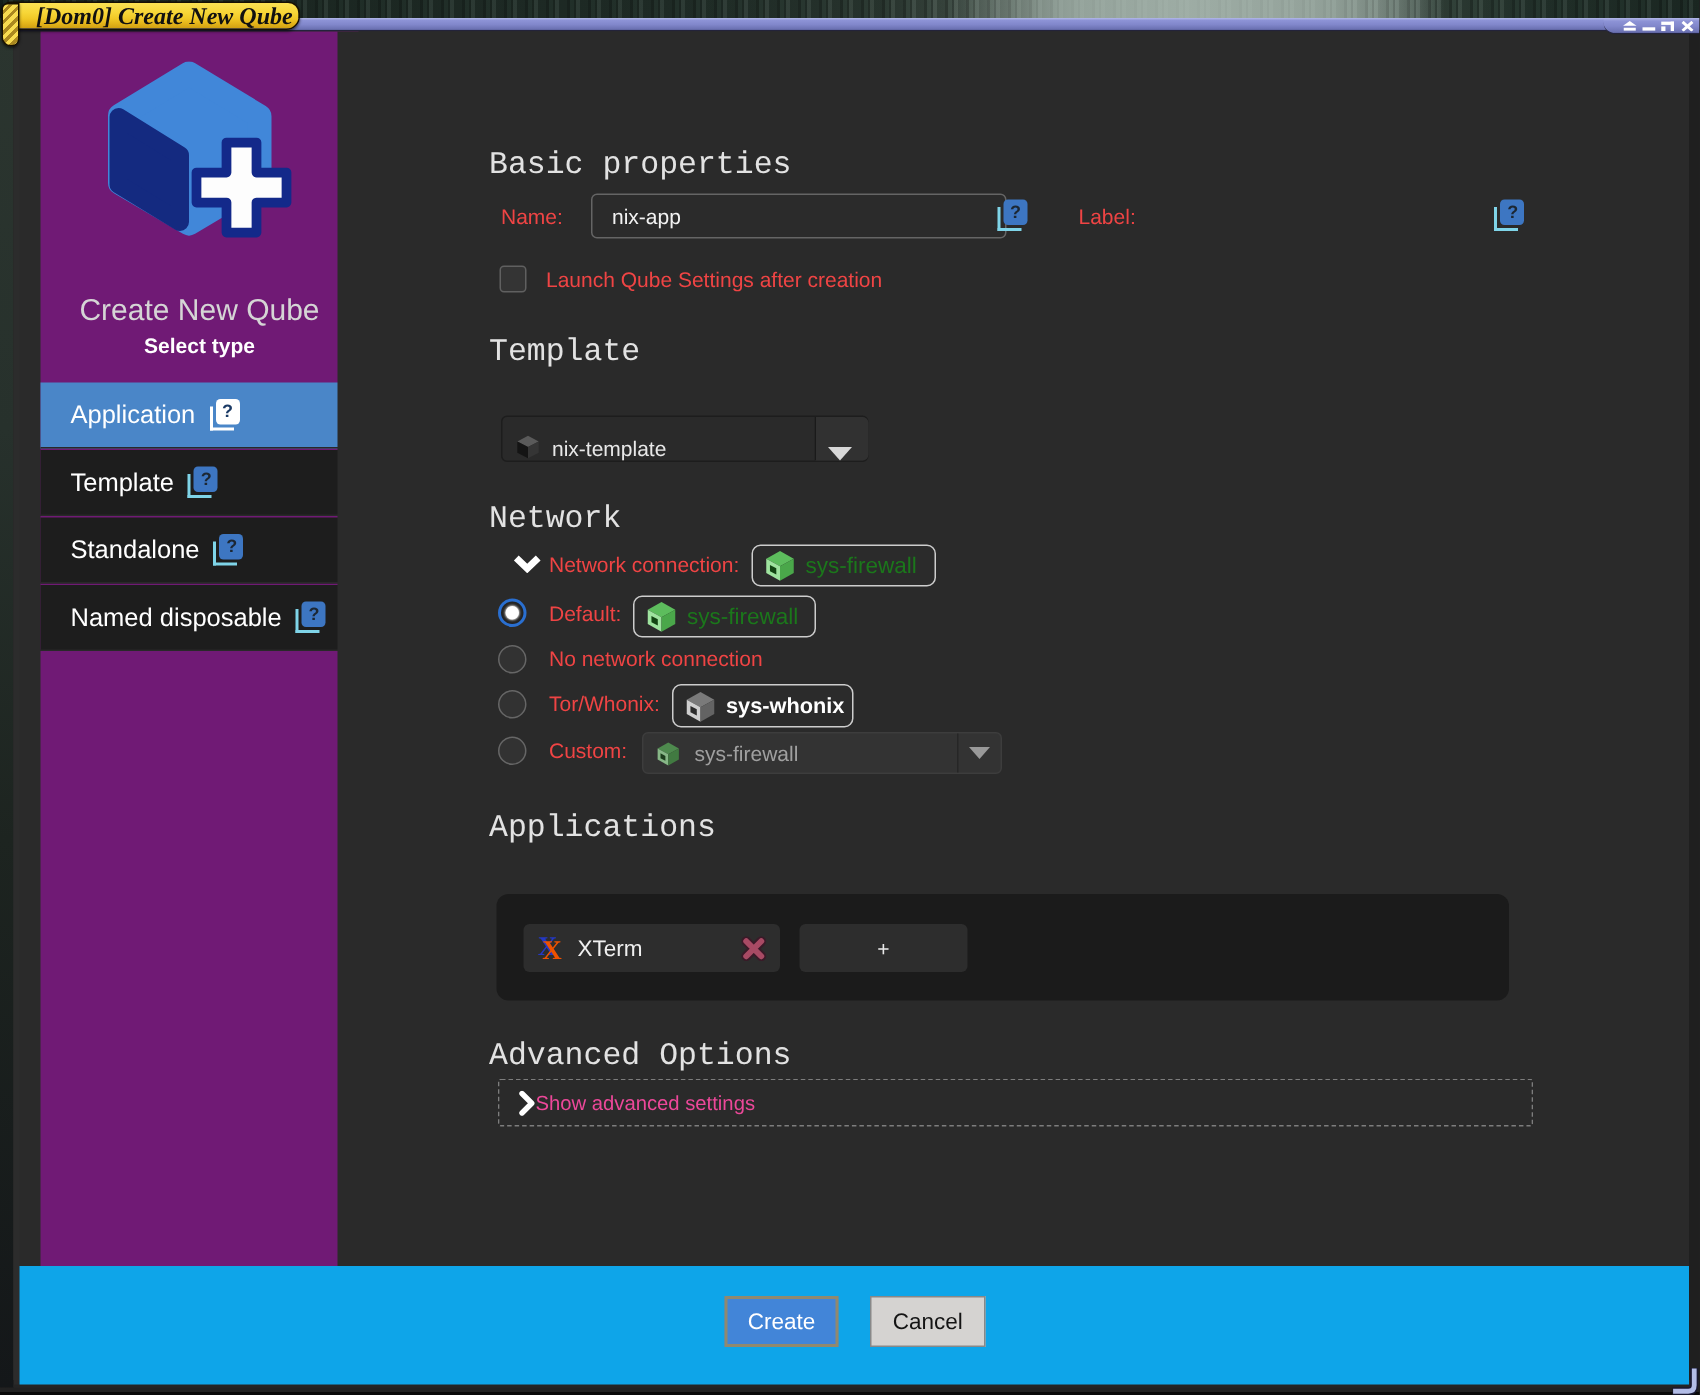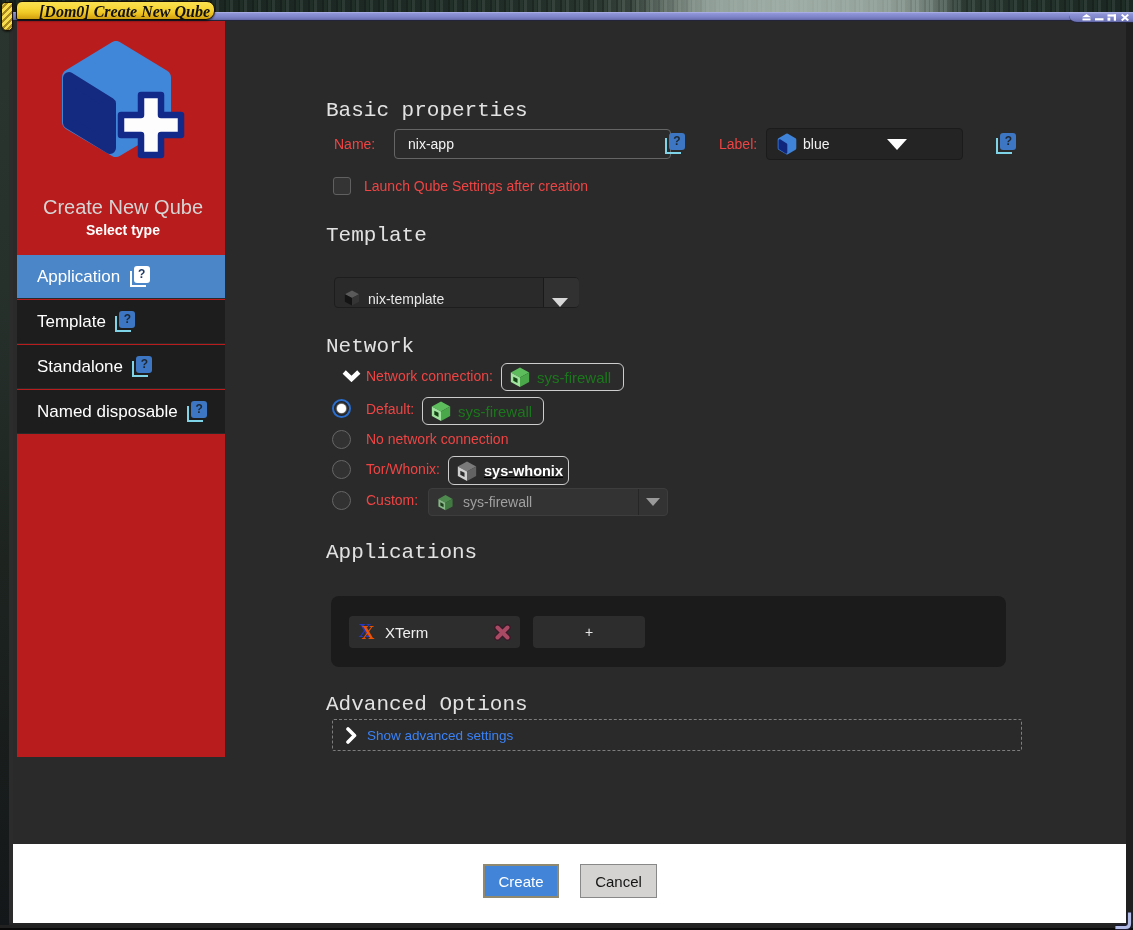--- a/index.html
+++ b/index.html
@@ -31,21 +31,21 @@
 #btncluster {
   right:0; top:0; width:64px; height:11px; z-index:5;
   background:linear-gradient(#b3b8e8 0%, #8d93d6 20%, #8187cb 55%, #6d73b4 90%, #5c629e 100%);
   border-radius:0 0 0 8px;
   border-bottom:1px solid #23233a;
 }
 #winbody { left:0; top:9px; width:1124px; height:899px; background:#2a2a2a; border-left:4px solid #2c2c2c; border-right:7px solid #1f1f1f; }
 #winbottom { left:0; top:911px; width:1124px; height:2px; background:#242424; }
 
 
-#sidebar { left:8px; top:9px; width:212px; height:736px; background:#b91c1c; }
+#sidebar { left:18px; top:9px; width:212px; height:823px; background:#701a75; }
 #logo { left:45px; top:20px; }
 #sb-title { left:0; top:175px; width:212px; text-align:center; font-size:20px; color:#d5d5d5; }
 #sb-sub { left:0; top:201px; width:212px; text-align:center; font-size:14px; font-weight:bold; color:#ffffff; }
 .menu-item {
   left:0; width:212px; height:44px; color:#fff; font-size:17px;
   display:flex; align-items:center; padding-left:20px;
   border-bottom:1px solid #292929; background:#1d1d1d;
 }
 .menu-item.sel { background:#4a86c8; }
 
@@ -94,35 +94,35 @@
 .greentxt { color:#1b771b; font-size:15px; }
 
 .chev { position:absolute; }
 
 #appspanel { position:absolute; background:#1b1b1b; border-radius:8px; }
 .chip { position:absolute; background:#2d2d2d; border-radius:4px; display:flex; align-items:center; }
 
 #advbox { position:absolute; border:1px dashed #7d7d7d; border-radius:2px; display:flex; align-items:center; }
 
 
-#footer { left:4px; top:832px; width:1113px; height:79px; background:#ffffff; }
+#footer { left:4px; top:832px; width:1113px; height:79px; background:#0ea5e9; }
 #btn-create {
   position:absolute; left:470px; top:20px; width:76px; height:34px;
   background:#4285d8; border:2px solid #90896f; color:#fff; font-size:15px;
   display:flex; align-items:center; justify-content:center;
 }
 #btn-cancel {
   position:absolute; left:567px; top:20px; width:77px; height:34px;
   background:#d5d3d1; border:1px solid #888; color:#141414; font-size:15px;
   display:flex; align-items:center; justify-content:center;
 }
 
 
 #tab {
-  left:16px; top:1px; width:199px; height:19px;
+  left:1px; top:1px; width:199px; height:19px;
   background:linear-gradient(#fbe254 0%, #f7d637 38%, #f0c826 62%, #e2b219 82%, #cf9f12 100%);
   border:1px solid #171002; border-radius:6px 8px 9px 2px;
   box-shadow:0 1px 2px rgba(0,0,0,0.6);
 }
 #tab-ear {
   left:1px; top:2px; width:12px; height:29px; z-index:10;
   background:repeating-linear-gradient(135deg, #f8dc50 0 2.6px, #aa8820 2.6px 4.8px);
   border:1px solid #171002; border-radius:4px 0 5px 6px;
   box-shadow:0 1px 2px rgba(0,0,0,0.6);
 }
@@ -181,30 +181,20 @@
           <span class="box">?</span>
         </span></div>
   </div>
 
   <div id="main" class="abs">
     <h2 style="left:101px; top:78px;">Basic properties</h2>
     <div class="lbl" style="left:109px; top:115px;">Name:</div>
     <div class="input" style="left:169px; top:108px; width:277px; height:30px;">nix-app</div>
     <span class="help abs" style="left:440px; top:112px;"><span class="el"></span><span class="box">?</span></span>
     <div class="lbl" style="left:494px; top:115px;">Label:</div>
-    <div class="combo" style="left:541px; top:107px; width:197px; height:32px;">
-      <svg style="margin-left:10px" width="20" height="24" viewBox="0 0 20 24">
-        <g stroke-linejoin="round">
-          <path d="M10,3 L17.7,7.7 L17.7,16.3 L10,21 L2.3,16.3 L2.3,7.7 Z" fill="#3f83d8" stroke="#3f83d8" stroke-width="3.2"></path>
-          <path d="M2.6,8.3 L9.2,12.5 L9.2,20.6 L2.6,16.4 Z" fill="#10277c" stroke="#10277c" stroke-width="2.2"></path>
-        </g>
-      </svg>
-      <span style="color:#f2f2f2; font-size:14px; margin-left:6px;">blue</span>
-      <span class="arrow-dn" style="position:absolute; left:120px; border-top-width:11px; border-left-width:10px; border-right-width:10px;"></span>
-    </div>
     <span class="help abs" style="left:746px; top:112px;"><span class="el"></span><span class="box">?</span></span>
     <div class="checkbox" style="left:108px; top:156px;"></div>
     <div class="lbl" style="left:139px; top:157px;">Launch Qube Settings after creation</div>
 
     <h2 style="left:101px; top:203px;">Template</h2>
     <div class="combo" style="left:109px; top:256px; width:245px; height:31px; background:#2a2a2a; border-color:#1d1d1d;align-items:flex-end;">
       <svg style="margin-left:8px" width="18" height="18" viewBox="0 0 24 24">
         <path d="M12,2 L21.5,7 L12,12 L2.5,7 Z" fill="#5a5a5a"></path>
         <path d="M2.5,7 L12,12 L12,22 L2.5,17 Z" fill="#141414"></path>
         <path d="M21.5,7 L12,12 L12,22 L21.5,17 Z" fill="#353535"></path>
@@ -236,21 +226,21 @@
         <path d="M2,7 L12,12.5 L12,23 L2,17.5 Z" fill="#9fe39f"></path>
         <path d="M22,7 L12,12.5 L12,23 L22,17.5 Z" fill="#4aa74a"></path>
         <path d="M4.7,11.6 L9.3,14.0 L9.3,18.6 L4.7,16.2 Z" fill="#134413"></path>
       </svg>
       <span class="greentxt" style="margin-left:6px;">sys-firewall</span>
     </div>
     <div class="radio" style="left:107px; top:409px;"></div>
     <div class="lbl" style="left:141px; top:410px;">No network connection</div>
     <div class="radio" style="left:107px; top:439px;"></div>
     <div class="lbl" style="left:141px; top:440px;">Tor/Whonix:</div>
-    <div class="netbtn" style="left:223px; top:435px; width:121px; height:29px;text-decoration:underline;">
+    <div class="netbtn" style="left:223px; top:435px; width:121px; height:29px;">
       <svg style="margin-left:7px" width="22" height="22" viewBox="0 0 24 24">
         <path d="M12,1.5 L22,7 L12,12.5 L2,7 Z" fill="#7a7a7a"></path>
         <path d="M2,7 L12,12.5 L12,23 L2,17.5 Z" fill="#cfcfcf"></path>
         <path d="M22,7 L12,12.5 L12,23 L22,17.5 Z" fill="#636363"></path>
         <path d="M4.7,11.6 L9.3,14.0 L9.3,18.6 L4.7,16.2 Z" fill="#2b2b2b"></path>
       </svg>
       <span style="color:#fff; font-weight:bold; font-size:14.5px; margin-left:6px;">sys-whonix</span>
     </div>
     <div class="radio" style="left:107px; top:470px;"></div>
     <div class="lbl" style="left:141px; top:471px;">Custom:</div>
@@ -281,21 +271,21 @@
     </div>
     <div class="chip" style="left:308px; top:595px; width:112px; height:32px; justify-content:center;">
       <span style="color:#e8e8e8; font-size:14px;">+</span>
     </div>
 
     <h2 style="left:101px; top:672px;">Advanced Options</h2>
     <div id="advbox" style="left:107px; top:698px; width:690px; height:32px;">
       <svg style="margin-left:13px" width="11" height="17" viewBox="0 0 11 17">
         <path d="M2,2 L8.5,8.5 L2,15" fill="none" stroke="#fff" stroke-width="3.6" stroke-linecap="round" stroke-linejoin="round"></path>
       </svg>
-      <span style="color:#3b82f6; font-size:13.5px; margin-left:10px;">Show advanced settings</span>
+      <span style="color:#ec4899; font-size:13.5px; ">Show advanced settings</span>
     </div>
   </div>
 
   <div id="footer" class="abs">
     <div id="btn-create">Create</div>
     <div id="btn-cancel">Cancel</div>
   </div>
 </div>
 
 <div id="tab-ear" class="abs"></div>

